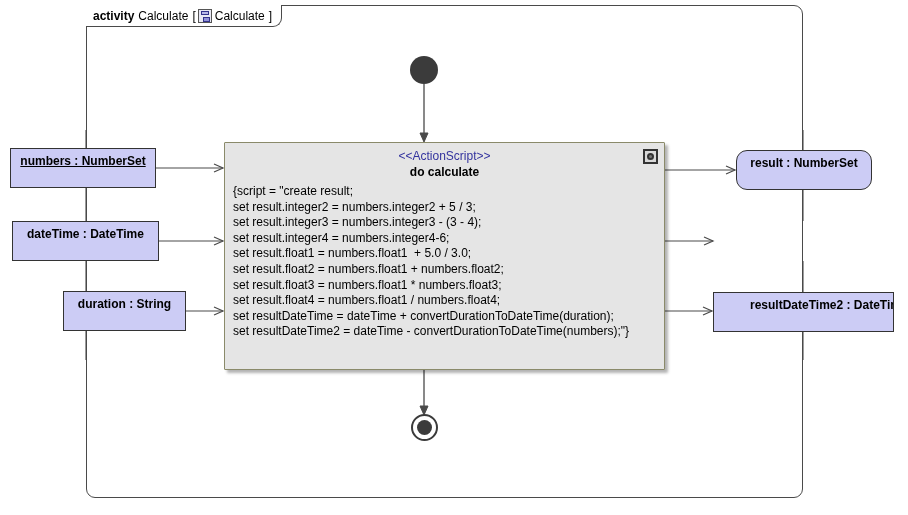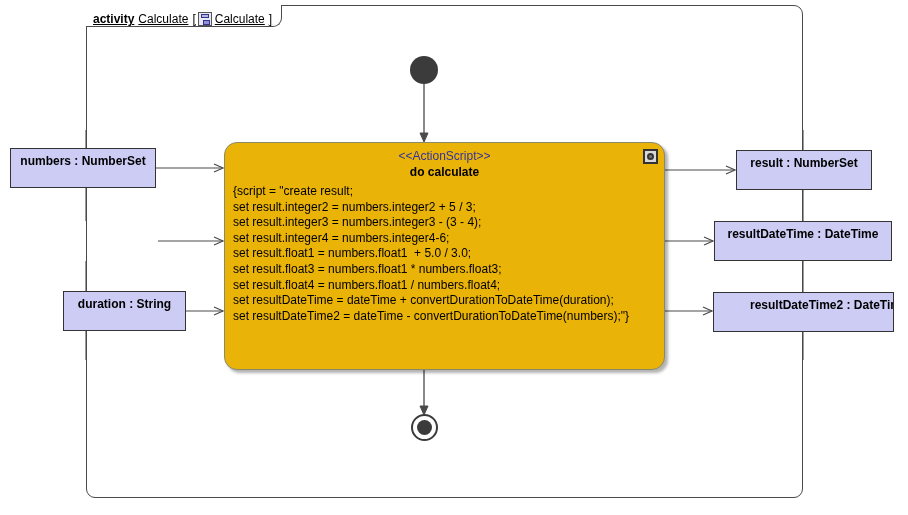--- a/index.html
+++ b/index.html
@@ -37,25 +37,24 @@
     left: 86px;
     top: 5px;
     height: 22px;
     box-sizing: border-box;
     border-right: 1px solid #4a4a4a;
     border-bottom: 1px solid #4a4a4a;
     border-bottom-right-radius: 9px;
     background: #ffffff;
     padding: 0 8px 0 7px;
     display: flex;
-    align-items: flex-end;
+    align-items: center;
     white-space: nowrap;
     font-size: 12px;
     color: #000000;
-    text-decoration: underline;
   }
   .frame-tab .kw {
     font-weight: bold;
     margin-right: 4px;
   }
   .frame-tab .nm { margin-right: 3px; }
   .frame-tab .br { margin: 0 1px; }
   .tab-icon {
     display: inline-block;
     width: 14px;
@@ -101,23 +100,23 @@
     overflow: hidden;
   }
 
   
   .action-node {
     position: absolute;
     left: 224px;
     top: 142px;
     width: 441px;
     height: 228px;
-    background: #eab308;
+    background: #e5e5e5;
     border: 1px solid #8a8a6a;
-    border-radius: 13px;
+    border-radius: 1px;
     box-sizing: border-box;
     box-shadow: 3px 3px 3px rgba(0,0,0,0.30);
   }
   .stereotype {
     text-align: center;
     font-size: 12px;
     color: #33339e;
     margin-top: 6px;
     line-height: 14px;
   }
@@ -253,29 +252,30 @@
   <div class="action-node">
     <div class="corner-icon"></div>
     <div class="stereotype">&lt;&lt;ActionScript&gt;&gt;</div>
     <div class="action-title">do calculate</div>
     <div class="script-body">
       <div>{script = "create result;</div>
       <div>set result.integer2 = numbers.integer2 + 5 / 3;</div>
       <div>set result.integer3 = numbers.integer3 - (3 - 4);</div>
       <div>set result.integer4 = numbers.integer4-6;</div>
       <div>set result.float1 = numbers.float1  + 5.0 / 3.0;</div>
+      <div>set result.float2 = numbers.float1 + numbers.float2;</div>
       <div>set result.float3 = numbers.float1 * numbers.float3;</div>
       <div>set result.float4 = numbers.float1 / numbers.float4;</div>
       <div>set resultDateTime = dateTime + convertDurationToDateTime(duration);</div>
       <div>set resultDateTime2 = dateTime - convertDurationToDateTime(numbers);"}</div>
     </div>
   </div>
 
-  <div class="param-node" style="left:10px;  top:148px; width:146px; height:40px;">numbers : NumberSet</div>
+  <div class="param-node" style="left:10px;  top:148px; width:146px; height:40px;text-decoration:underline;">numbers : NumberSet</div>
+  <div class="param-node" style="left:12px;  top:221px; width:147px; height:40px;">dateTime : DateTime</div>
   <div class="param-node" style="left:25px;  top:291px; width:123px; height:40px;margin-left:38px;">duration : String</div>
 
-  <div class="param-node" style="left:736px; top:150px; width:136px; height:40px;">result : NumberSet</div>
-  <div class="param-node" style="left:714px; top:221px; width:178px; height:40px;">resultDateTime : DateTime</div>
+  <div class="param-node" style="left:736px; top:150px; width:136px; height:40px;border-radius:11px;">result : NumberSet</div>
   <div class="param-node" style="left:713px; top:292px; width:181px; height:40px;padding-left:36px;">resultDateTime2 : DateTime</div>
 
   <div class="final-node"></div>
 
 </div>
 
 </body></html>

